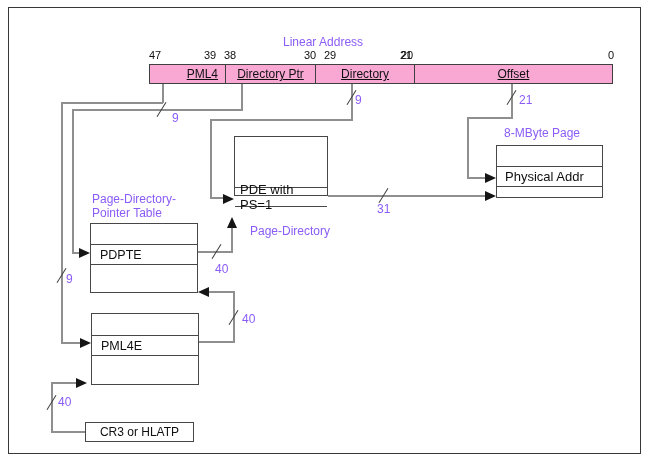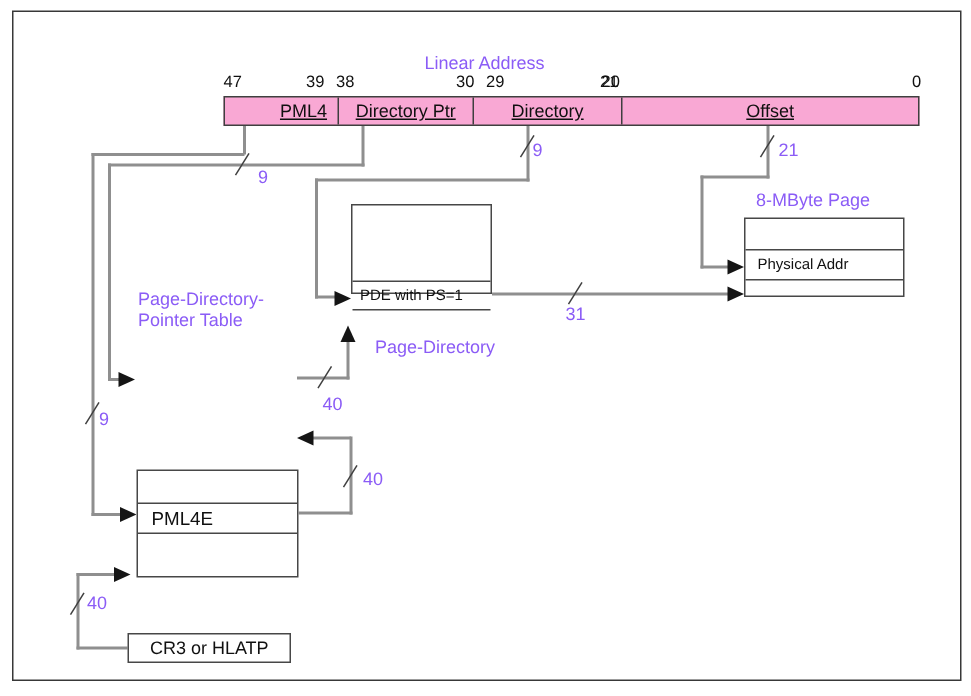--- a/index.html
+++ b/index.html
@@ -13,21 +13,21 @@
   .h{position:absolute;height:1.6px;background:#8f8f8f;}
   .v{position:absolute;width:1.6px;background:#8f8f8f;}
   .slash{position:absolute;width:17px;height:0;border-top:1.6px solid #3f3f3f;transform:rotate(-58deg);}
   .ar{position:absolute;width:0;height:0;border-top:5px solid transparent;border-bottom:5px solid transparent;border-left:11px solid #151515;}
   .al{position:absolute;width:0;height:0;border-top:5px solid transparent;border-bottom:5px solid transparent;border-right:11px solid #151515;}
   .au{position:absolute;width:0;height:0;border-left:5px solid transparent;border-right:5px solid transparent;border-bottom:11px solid #151515;}
   .table{position:absolute;border:1.5px solid #474747;background:#fff;box-sizing:border-box;}
   .table .row{box-sizing:border-box;width:100%;}
   .table .row + .row{border-top:1.4px solid #474747;}
   .entry{font-size:12.5px;padding-left:9px;display:flex;align-items:center;height:100%;}
-  .entry-sm{font-size:10px;padding-left:5px;display:flex;align-items:center;height:100%;}
+  .entry-sm{font-size:13px;padding-left:5px;display:flex;align-items:center;height:100%;}
   .labox{position:absolute;display:flex;border:1.5px solid #3f3f3f;box-sizing:border-box;background:#f9a8d4;text-decoration:underline;}
   .labox .field{display:flex;align-items:center;justify-content:center;font-size:12px;box-sizing:border-box;height:100%;}
   .labox .field + .field{border-left:1.3px solid #3f3f3f;}
   .cr3box{position:absolute;border:1.5px solid #474747;background:#fff;display:flex;align-items:center;justify-content:center;font-size:12px;box-sizing:border-box;}
 </style>
 </head>
 <body>
 
 <div class="canvas">
   <div class="frame"></div>
@@ -112,20 +112,27 @@
   <div class="v" style="left:51px;top:382px;height:51px;"></div>
   <div class="h" style="left:51px;top:382px;width:26px;"></div>
   <div class="ar" style="left:76px;top:378px;"></div>
   <div class="slash" style="left:43px;top:402px;"></div>
   <div class="lbl" style="left:58px;top:395px;">40</div>
 
   <div class="lbl" style="left:92px;top:192px;line-height:14px;">
     <div>Page-Directory-</div>
     <div>Pointer Table</div>
   </div>
+  <div class="table" style="left:90px;top:223px;width:108px;height:70px;">
+    <div class="row" style="height:20px;"></div>
+    <div class="row" style="height:20px;">
+        <div class="entry">PDPTE</div>
+      </div>
+    <div class="row" style="height:26px;"></div>
+  </div>
 
   <div class="table" style="left:91px;top:313px;width:108px;height:72px;">
     <div class="row" style="height:21px;"></div>
     <div class="row" style="height:20px;">
         <div class="entry">PML4E</div>
       </div>
     <div class="row" style="height:27px;"></div>
   </div>
 
   <div class="table" style="left:234px;top:136px;width:94px;height:60px;">

